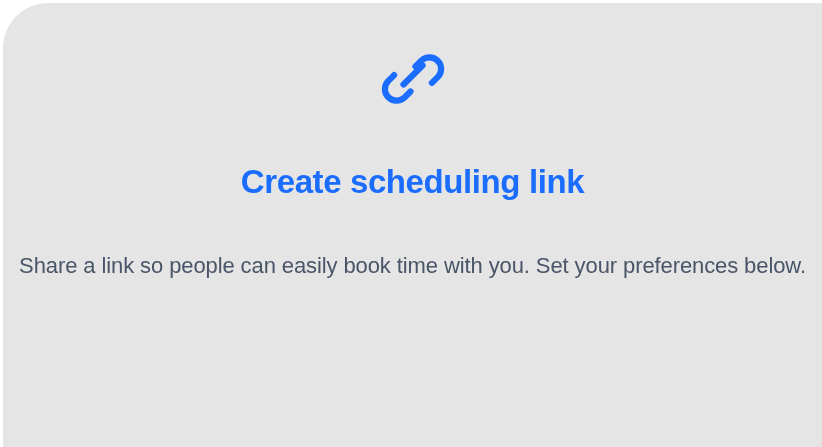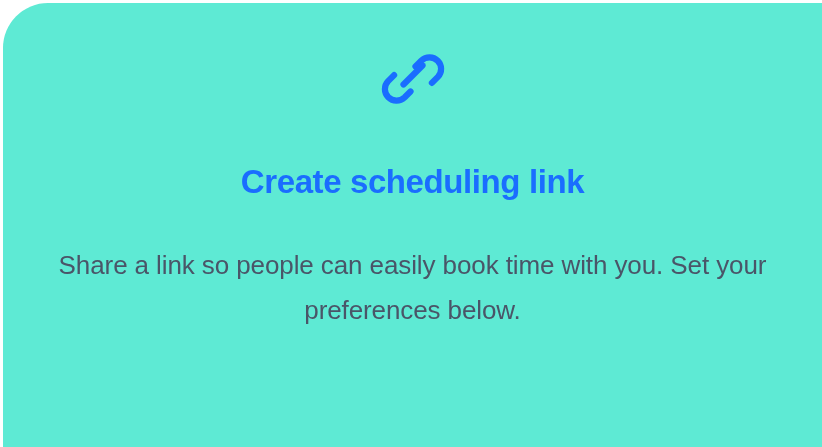--- a/index.html
+++ b/index.html
@@ -14,21 +14,21 @@
     font-family: "Liberation Sans", sans-serif;
   }
 
   
   #panel {
     position: absolute;
     left: 3px;
     top: 3px;
     width: 819px;
     height: 444px;
-    background: #5eead4;
+    background: #e5e5e5;
     border-top-left-radius: 45px;
     border-top-right-radius: 0;
     border-bottom-left-radius: 0;
     border-bottom-right-radius: 0;
     overflow: hidden;
   }
 
   
   #icon-wrap {
     position: absolute;
@@ -60,21 +60,21 @@
   }
 
   
   #subtitle {
     position: absolute;
     left: 50%;
     transform: translateX(-50%);
     top: 240px;
     width: 790px;
     text-align: center;
-    font-size: 26px;
+    font-size: 22px;
     font-weight: normal;
     color: #4a5568;
     line-height: 45px;
     letter-spacing: -0.1px;
   }
 </style>
 </head>
 <body>
 
 <div id="panel">

